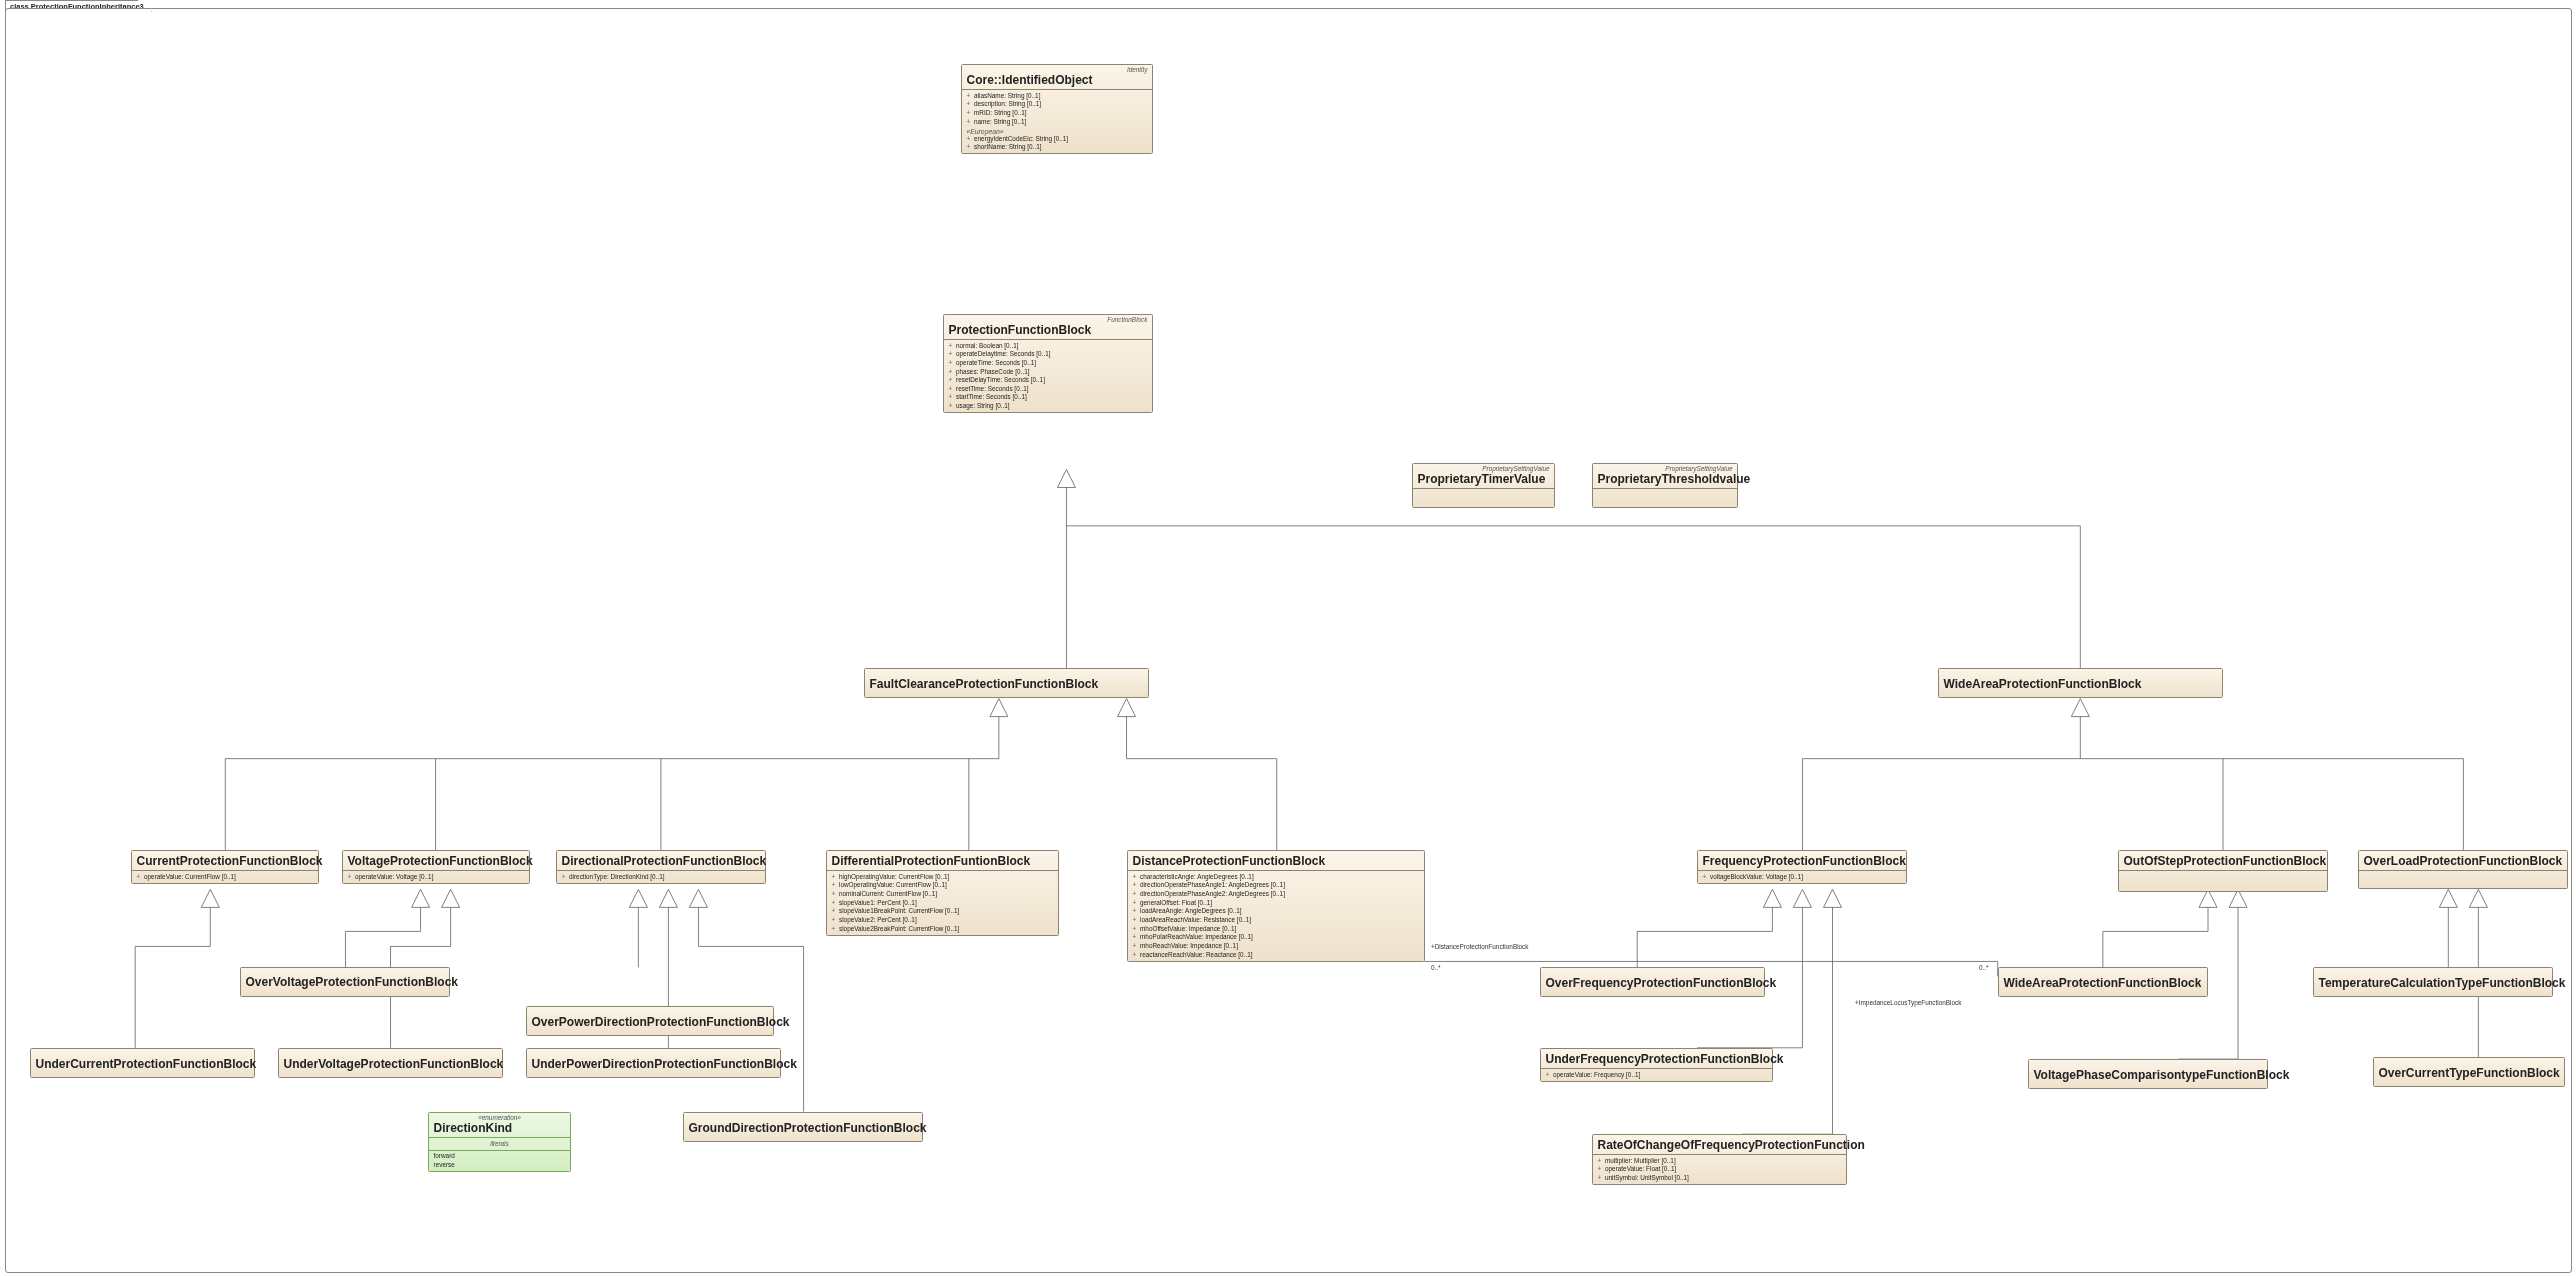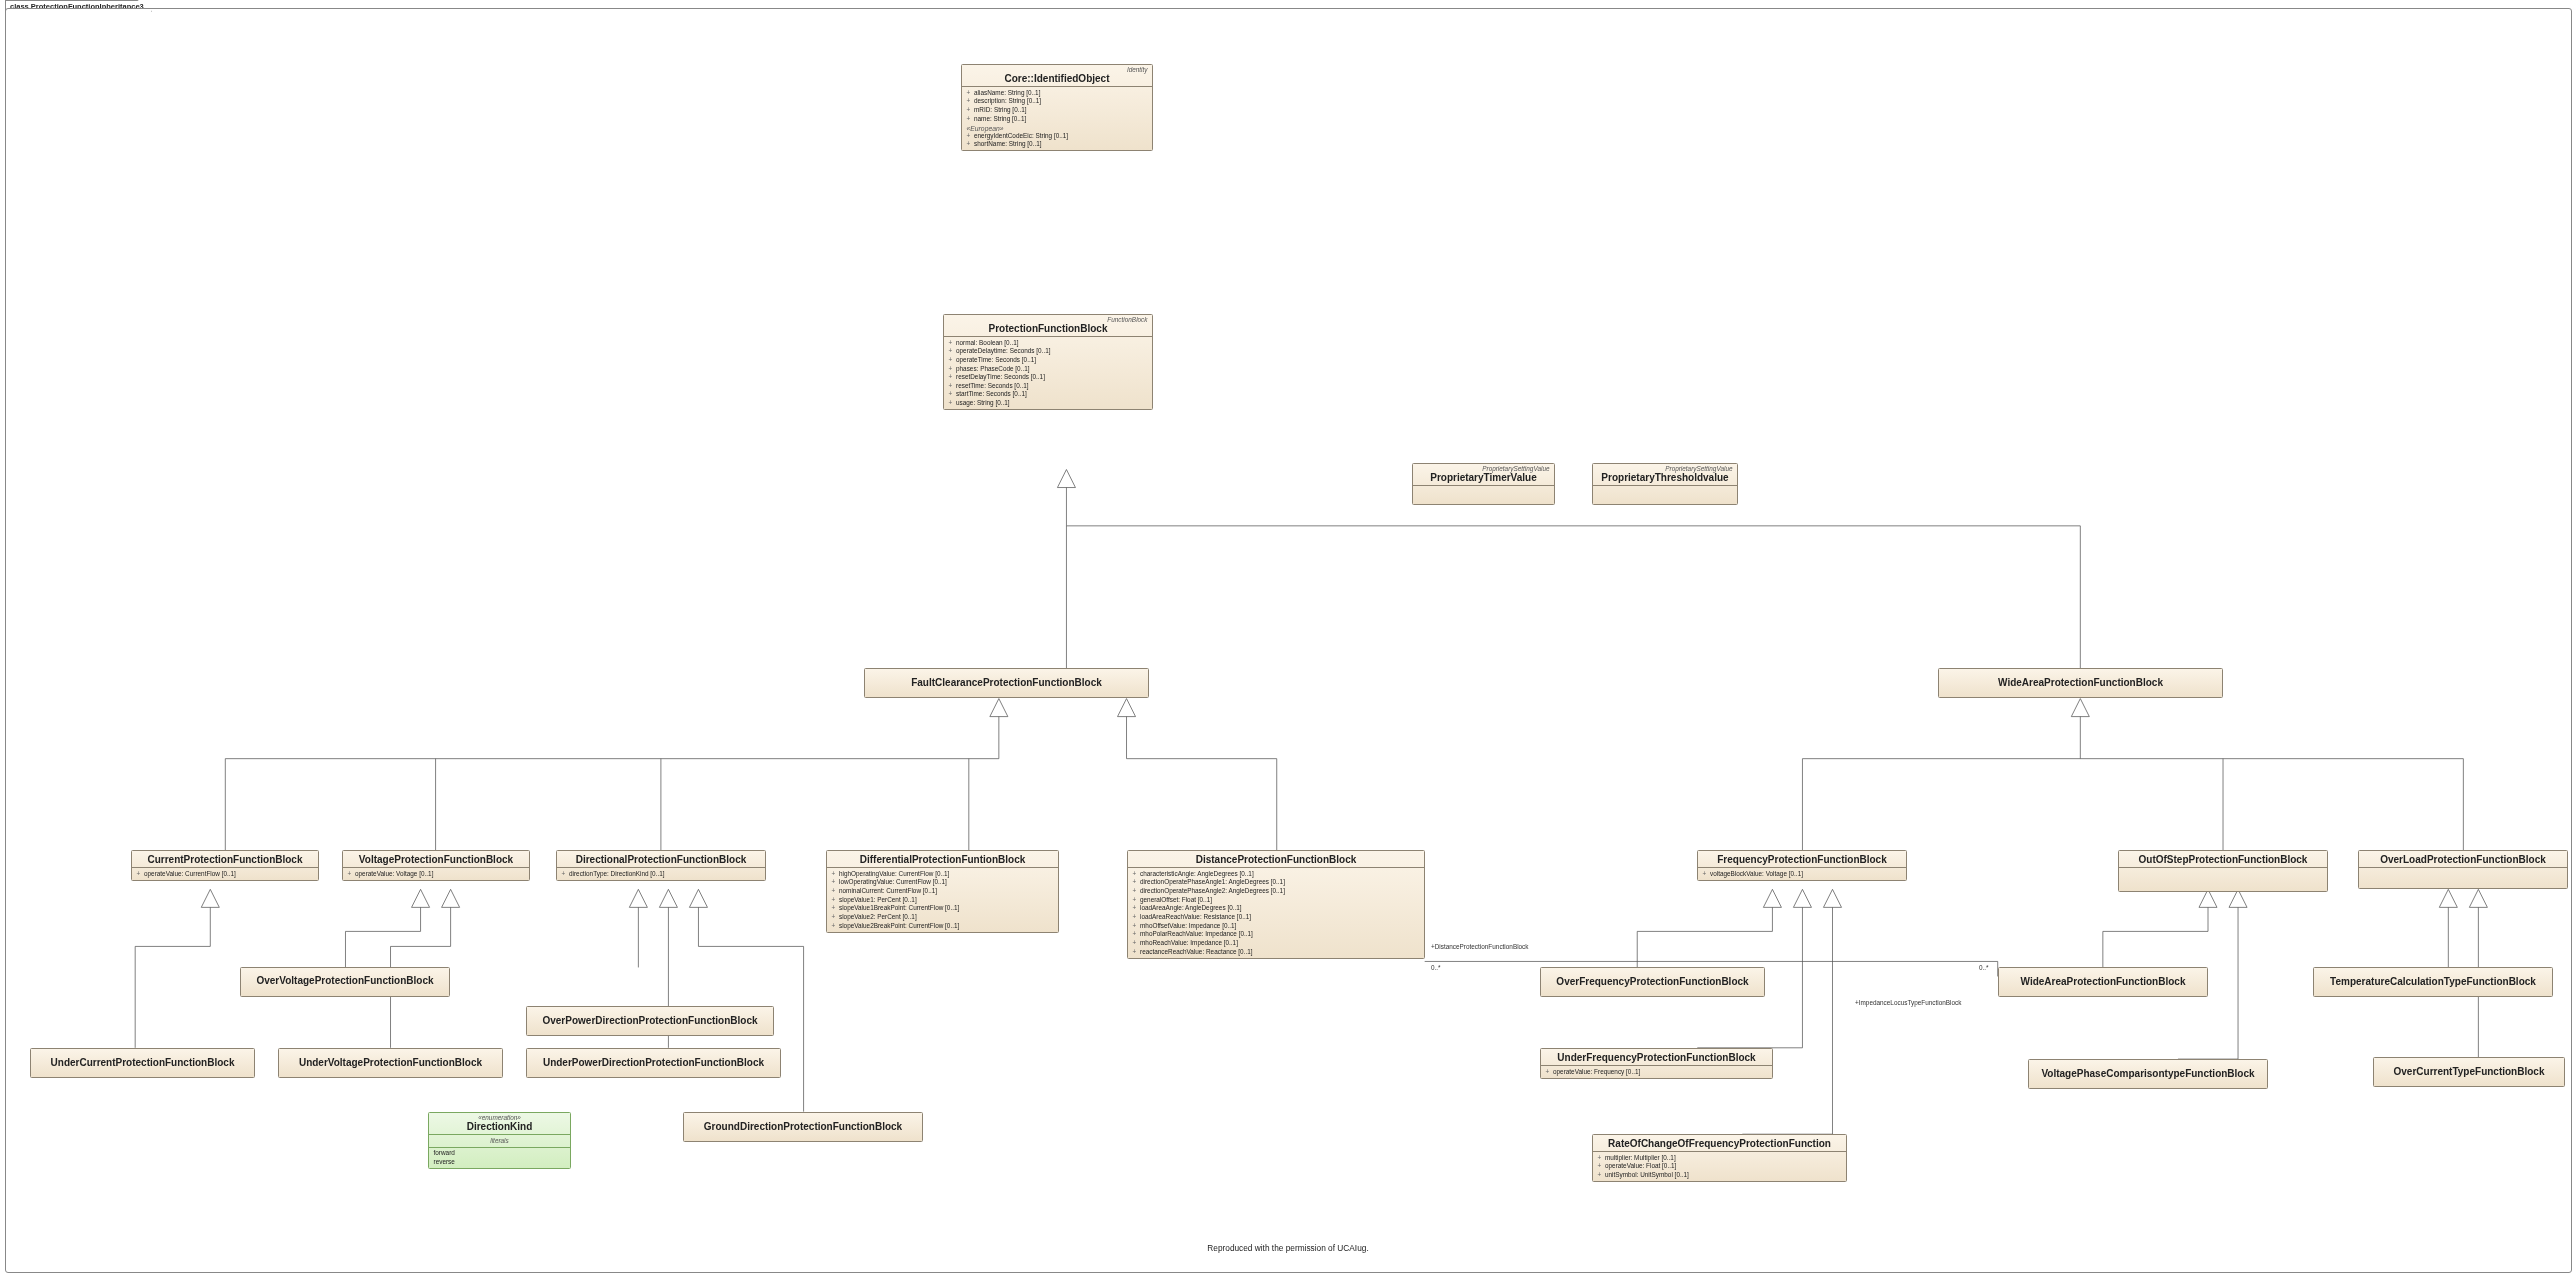--- a/index.html
+++ b/index.html
@@ -2,21 +2,21 @@
 <html><head>
 <meta charset="utf-8">
 <style>
   html,body{margin:0;padding:0;font-family:Arial,Helvetica,sans-serif;font-size:6.8px;color:#222;background:#fff}
   .canvas{position:relative;width:2576px;height:1277px;box-sizing:border-box}
   .frame{position:absolute;left:4.5px;top:7.5px;right:4.5px;bottom:4.5px;border:0.8px solid #888;border-radius:3px}
   .frame-tab{position:absolute;left:4.5px;top:0;background:#fff;padding:0.8px 7.5px 0.8px 4.5px;border:0.8px solid #888;border-bottom:none;font-weight:bold;font-size:7.5px;clip-path:polygon(0 0,90% 0,100% 100%,0 100%)}
   .cls{position:absolute;background:linear-gradient(180deg,#fbf4e8 0%,#efe2cc 100%);border:0.8px solid #8d8372;border-radius:1.5px;box-sizing:border-box}
   .cls.green{background:linear-gradient(180deg,#edf8e5 0%,#d2eec0 100%);border-color:#7aa860}
   .cls .st{font-style:italic;text-align:right;padding:0.8px 4.5px 0 4.5px;font-size:6.4px;color:#555}
-  .cls .nm{font-weight:bold;text-align:center;padding:0 4.5px 2.3px 4.5px;font-size:10px}
+  .cls .nm{font-weight:bold;text-align:left;padding:0 4.5px 2.3px 4.5px;font-size:12px}
   .cls .sec{border-top:0.8px solid #8d8372;padding:1.5px 4.5px}
   .cls.green .sec{border-top-color:#7aa860}
   .cls .row{white-space:nowrap;font-size:6.4px;line-height:1.35}
   .cls .row .vis{display:inline-block;width:7.5px;color:#666}
   .cls .grp{font-style:italic;color:#555;padding:1.5px 0 0 0}
   .assoc-label{position:absolute;font-size:6.4px;color:#333;white-space:nowrap}
   .footer{position:absolute;left:0;right:0;text-align:center;font-size:8.3px}
   svg.wires{position:absolute;left:0;top:0;width:2576px;height:1277px;pointer-events:none}
   svg.wires path,svg.wires line{stroke:#555;stroke-width:1;fill:none}
   svg.wires polygon{fill:#fff;stroke:#555;stroke-width:1}
@@ -283,15 +283,14 @@
   </div>
   <div class="cls" style="left:2373px;top:1057px;width:192px;height:30px">
     <div class="nm" style="padding-top:7.5px">OverCurrentTypeFunctionBlock</div>
   </div>
 
   <div class="assoc-label" style="left:1431px;top:943px">+DistanceProtectionFunctionBlock</div>
   <div class="assoc-label" style="left:1431px;top:964px">0..*</div>
   <div class="assoc-label" style="left:1855px;top:999px">+ImpedanceLocusTypeFunctionBlock</div>
   <div class="assoc-label" style="left:1979px;top:964px">0..*</div>
 
-  <div class="footer" style="top:1243px">Reproduced with the permission of UCAIug.</div>
 </div>
 
 
 </body></html>

